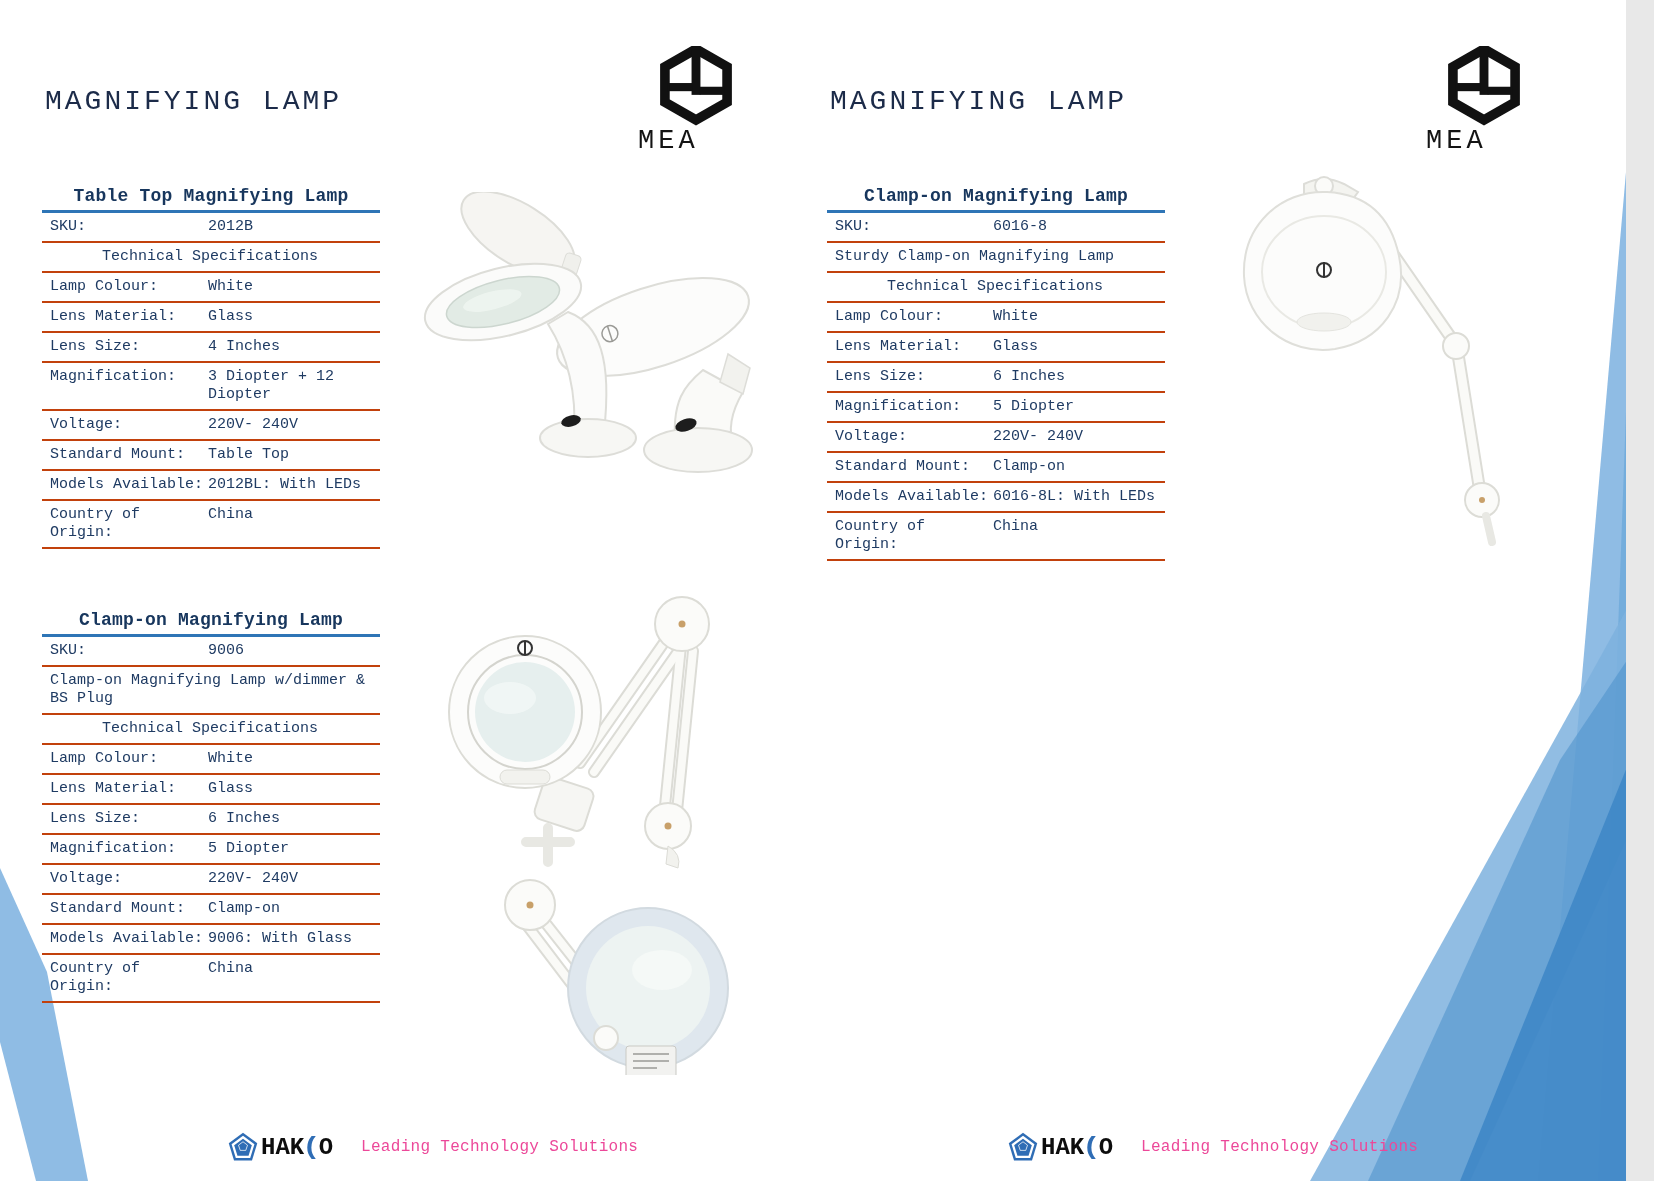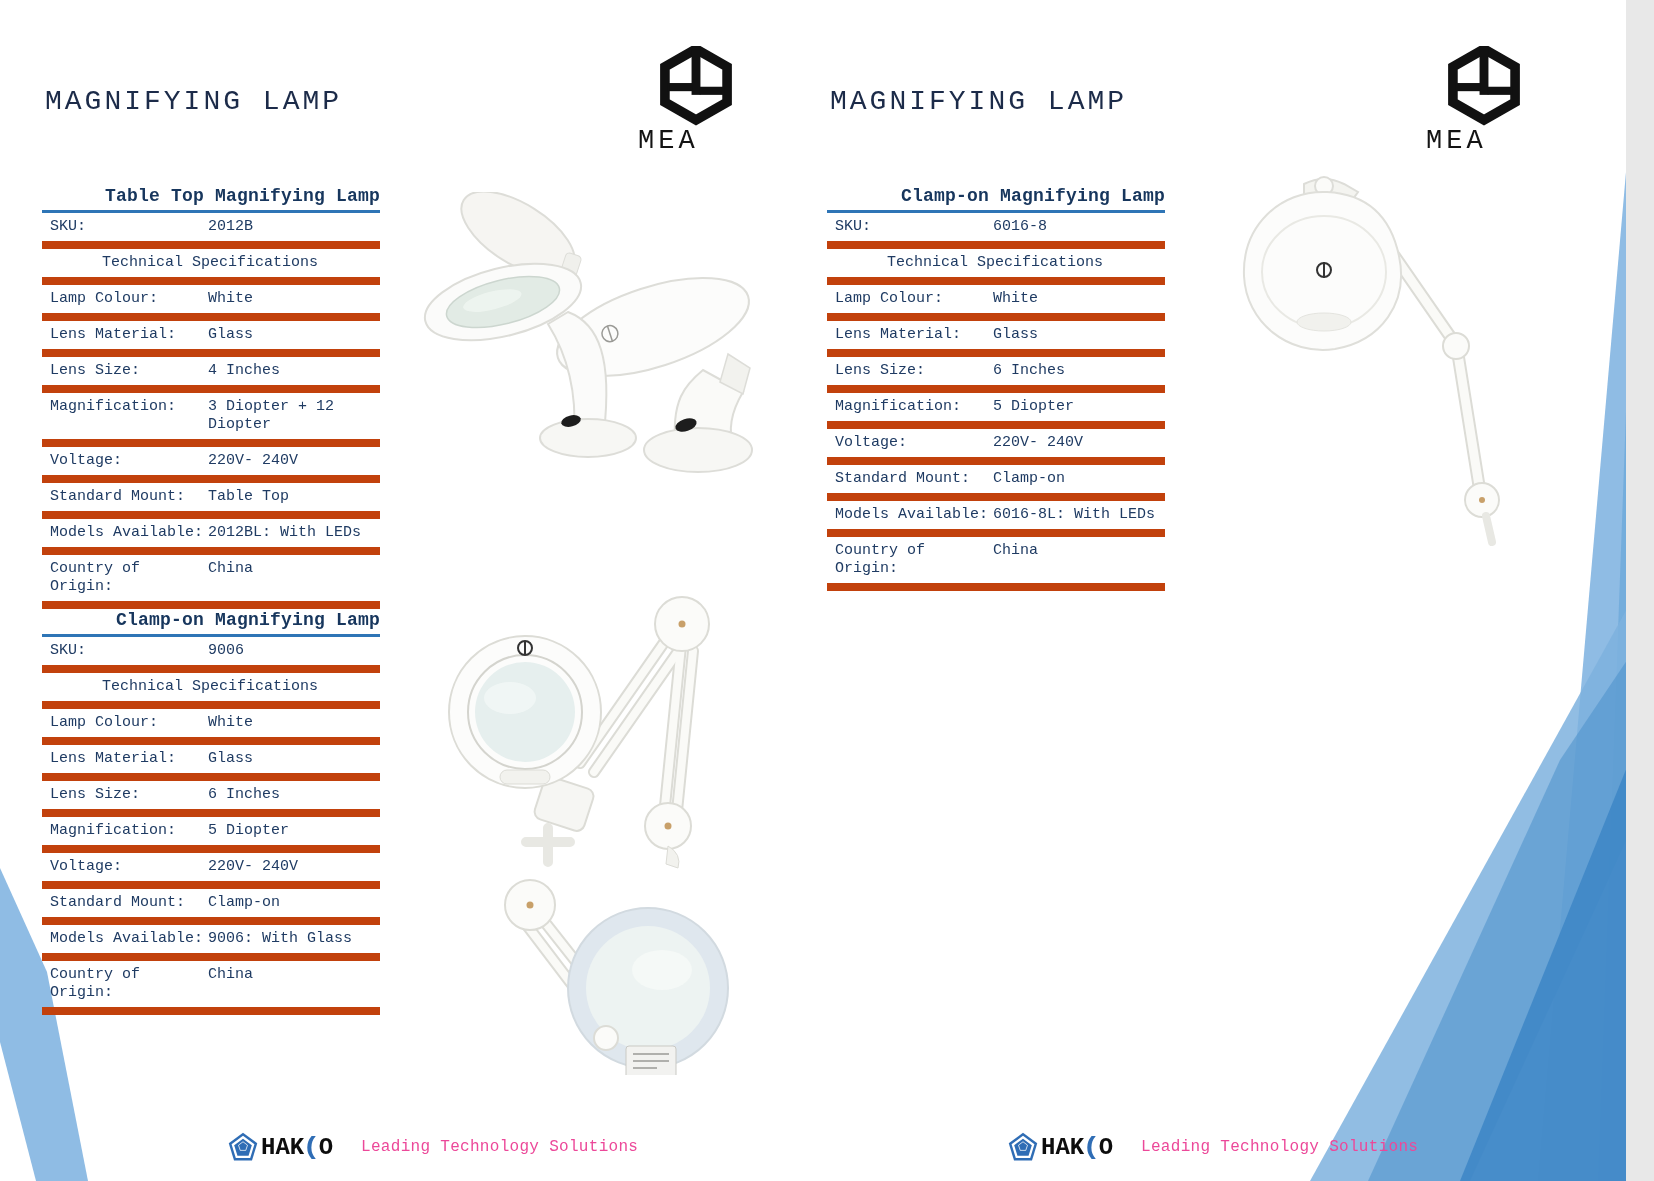--- a/index.html
+++ b/index.html
@@ -5,23 +5,23 @@
   html,body{margin:0;padding:0;background:#e8e8e8}
   .page{position:relative;width:1626px;height:1181px;background:#ffffff;overflow:hidden;
         font-family:Liberation Mono, monospace;}
   .decor{position:absolute;left:0;top:0;width:1654px;height:1181px;z-index:0}
   .big-title{position:absolute;top:86px;font-size:28px;letter-spacing:3px;color:#1c2b49;
              font-weight:400;z-index:2;white-space:nowrap}
   .mea{position:absolute;width:116px;text-align:left;z-index:2}
   .mea svg{width:74px;height:80px;display:block;margin:0 auto}
   .mea-text{font-size:27px;letter-spacing:4px;color:#141414;line-height:1;margin-top:2px}
   .spec-table{position:absolute;width:338px;color:#1F3B63;font-size:15px;z-index:2}
-  .tbl-title{font-weight:bold;font-size:18px;text-align:right;color:#17365D;
+  .tbl-title{font-weight:bold;font-size:18px;text-align:center;color:#17365D;
              padding-bottom:4px;border-bottom:3px solid #2E75B6;letter-spacing:0.2px}
-  .row{display:flex;border-bottom:8px solid #c2410c;padding:5px 2px 5px 8px;line-height:18px}
+  .row{display:flex;border-bottom:2px solid #c2410c;padding:5px 2px 5px 8px;line-height:18px}
   .row .lbl{width:158px;flex:none}
   .row .val{flex:1}
   .row.center{display:block;text-align:center;padding-left:0}
   .prod{position:absolute;z-index:1}
   .footer{position:absolute;display:flex;align-items:center;z-index:2;top:1130px;height:34px}
   .hakko{display:flex;align-items:center}
   .hakko svg{width:30px;height:30px;margin-right:3px}
   .hakko-word{font-weight:800;font-size:24px;color:#0d0d0d;letter-spacing:0}
   .paren{color:#2F6DB5;font-weight:800;display:inline-block;transform:scaleX(1.25)}
   .tagline{font-size:16px;color:#ec4899;margin-left:28px;letter-spacing:0.3px}
@@ -92,20 +92,21 @@
         <span class="val">China</span>
       </div>
   </div>
 
   <div class="spec-table" style="left:42px;top:610px">
     <div class="tbl-title">Clamp-on Magnifying Lamp</div>
     <div class="row">
       <span class="lbl">SKU:</span>
       <span class="val">9006</span>
     </div>
+    <div class="row">Clamp-on Magnifying Lamp w/dimmer &amp; BS Plug</div>
     <div class="row center">Technical Specifications</div>
     <div class="row">
         <span class="lbl">Lamp Colour:</span>
         <span class="val">White</span>
       </div>
     <div class="row">
         <span class="lbl">Lens Material:</span>
         <span class="val">Glass</span>
       </div>
     <div class="row">
@@ -231,20 +232,21 @@
     </svg>
     <div class="mea-text">MEA</div>
   </div>
 
   <div class="spec-table" style="left:827px;top:186px">
     <div class="tbl-title">Clamp-on Magnifying Lamp</div>
     <div class="row">
       <span class="lbl">SKU:</span>
       <span class="val">6016-8</span>
     </div>
+    <div class="row">Sturdy Clamp-on Magnifying Lamp</div>
     <div class="row center">Technical Specifications</div>
     <div class="row">
         <span class="lbl">Lamp Colour:</span>
         <span class="val">White</span>
       </div>
     <div class="row">
         <span class="lbl">Lens Material:</span>
         <span class="val">Glass</span>
       </div>
     <div class="row">

